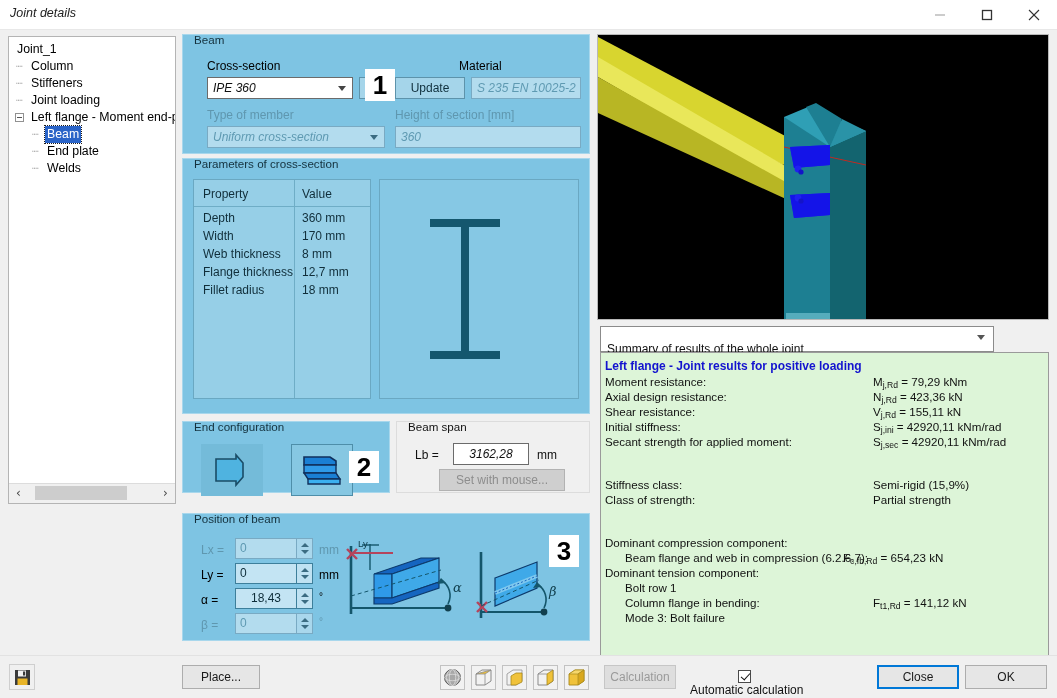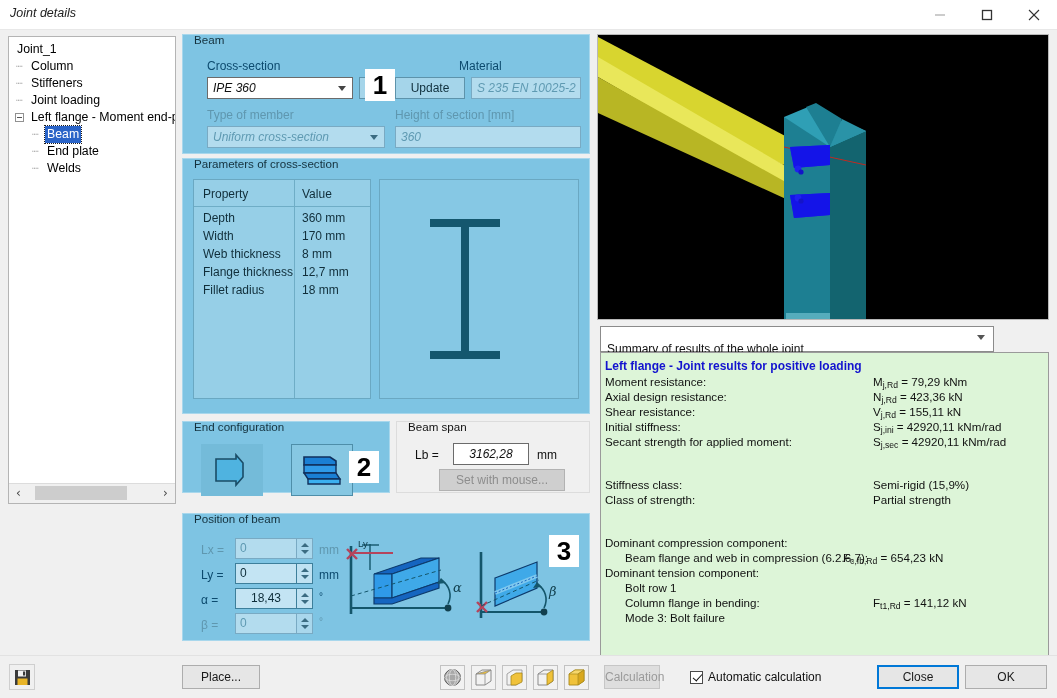--- a/index.html
+++ b/index.html
@@ -144,21 +144,21 @@
 
   .panel-beam    { left: 182px; top: 34px;  width: 408px; height: 120px; }
   .panel-params  { left: 182px; top: 158px; width: 408px; height: 256px; }
   .panel-endcfg  { left: 182px; top: 421px; width: 208px; height: 72px;  }
   .panel-span    { left: 396px; top: 421px; width: 194px; height: 72px;  }
   .panel-pos     { left: 182px; top: 513px; width: 408px; height: 128px; }
 
   .fieldlabel {
     position: absolute;
     font-size: 12px;
-    color: #0c4a6e;
+    color: #000000;
   }
   .fieldlabel.dim { color: #5f97af; }
 
   
   .combo, .txt {
     position: absolute;
     box-sizing: border-box;
     background: #b3dcee;
     border: 1px solid #79aac3;
     font-size: 12px;
@@ -787,23 +787,23 @@
       </svg>
     </div>
     <div class="viewicon" style="left:564px;">
       <svg width="19" height="19" viewBox="0 0 19 19">
         <polygon points="2,6 8,2 17,2 17,13 11,17 2,17" fill="#f0c23a" stroke="#a7891c" stroke-width="0.9"></polygon>
         <polygon points="2,6 11,6 17,2 8,2" fill="#f7d76a" stroke="#a7891c" stroke-width="0.7"></polygon>
         <polygon points="11,6 17,2 17,13 11,17" fill="#d9a81e" stroke="#a7891c" stroke-width="0.7"></polygon>
       </svg>
     </div>
 
-    <div class="bbtn disabled" style="left:604px; width:56px;">Calculation</div>
-
-    <div class="chk" style="left:690px;">
+    <div class="bbtn disabled" style="left:604px; width:72px;">Calculation</div>
+
+    <div class="chk" style="left:690px;flex-direction:column;">
       <span class="chkbox"></span>
       <span>Automatic calculation</span>
     </div>
 
     <div class="bbtn focus" style="left:877px; width:82px;">Close</div>
     <div class="bbtn" style="left:965px; width:82px;">OK</div>
   </div>
 
 </div>
 

